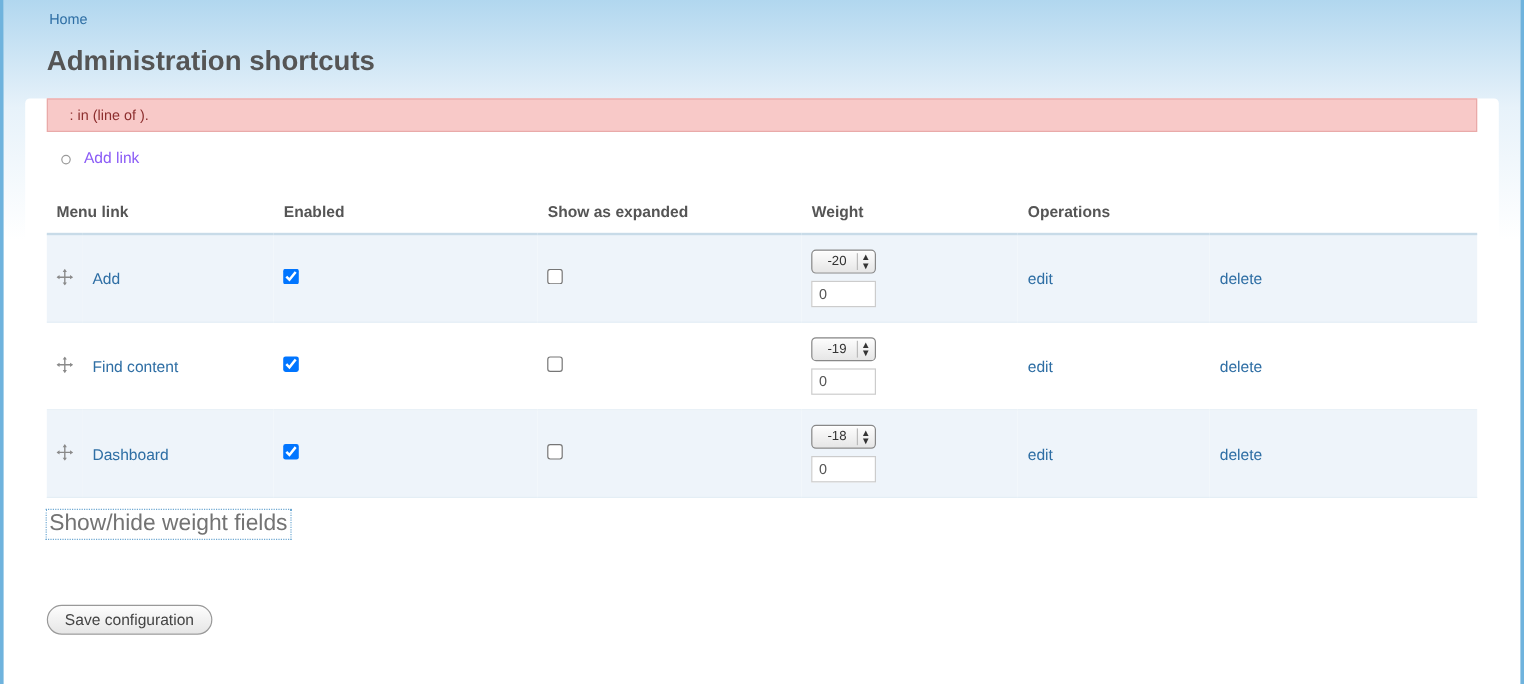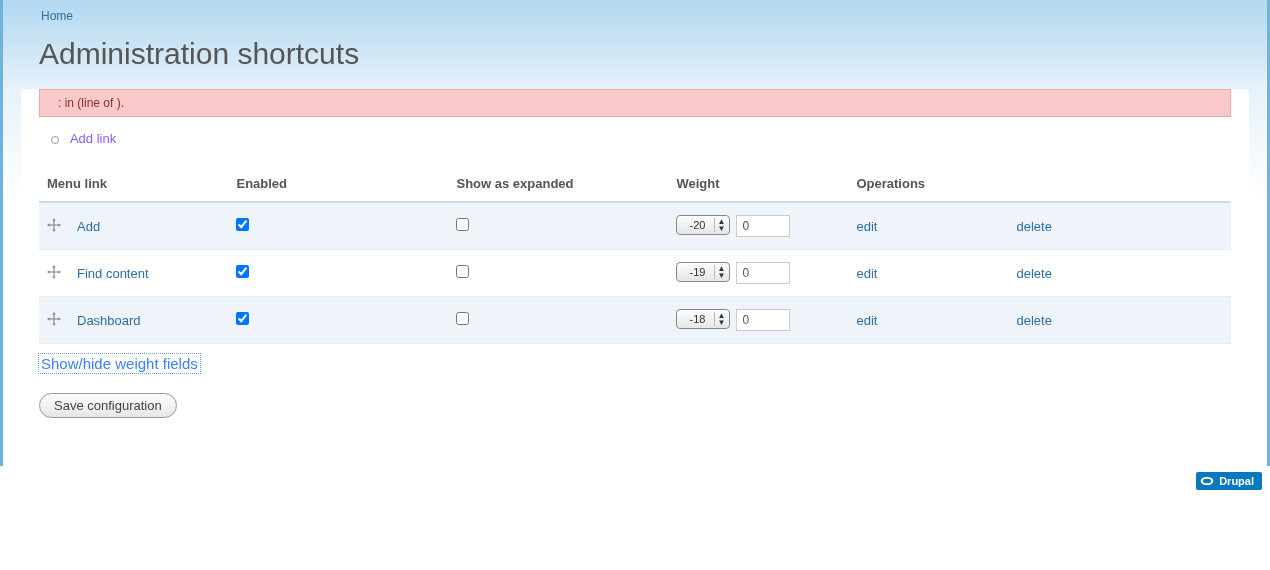--- a/index.html
+++ b/index.html
@@ -25,22 +25,22 @@
       text-decoration: none;
     }
 
     .title-row {
       display: flex;
       align-items: center;
       padding: 6px 18px 10px 36px;
       gap: 18px;
     }
     .page-title {
-      font-size: 30px;
-      font-weight: normal;
+      font-size: 23px;
+      font-weight: bold;
       color: #555;
       margin-right: 20px;
     }
     .tabs { display: flex; align-items: center; gap: 14px; }
     .tab {
       font-size: 13px;
       padding: 4px 14px;
       border-radius: 6px;
       text-decoration: none;
       color: #2e6ea4;
@@ -116,21 +116,21 @@
       width: 30px;
       text-align: center;
     }
     .drag-icon svg { cursor: move; }
 
     .col-enabled { width: 220px; }
     .col-show { width: 220px; }
     .col-weight { width: 180px; }
     .col-ops { width: 210px; }
 
-    .weight-cell { display: flex; flex-direction: row; gap: 6px; }
+    .weight-cell { display: flex; flex-direction: column; gap: 6px; }
     .stepper {
       display: inline-flex;
       align-items: center;
       border: 1px solid #888;
       border-radius: 4px;
       background: linear-gradient(#fdfdfd,#e6e6e6);
       height: 20px;
       padding: 0 4px;
       width: 54px;
       box-shadow: inset 0 1px 0 #fff;
@@ -149,37 +149,38 @@
       height: 22px;
       border: 1px solid #ccc;
       padding: 0 5px;
       font-size: 12px;
       background: #fff;
       color: #555;
     }
 
     .show-hide {
       display: inline-block;
-      margin: 10px 0 20px 0;
-      color: #3b82f6;
-      font-size: 15px;
+      margin: 10px 0 7px 0;
+      color: #737373;
+      font-size: 19px;
       text-decoration: none;
       outline: 1px dotted #6fa9d2;
       padding: 1px 2px;
     }
 
     .save-btn {
       display: inline-block;
       padding: 4px 14px;
       font-size: 13px;
       color: #444;
       background: linear-gradient(#fdfdfd,#e6e6e6);
       border: 1px solid #999;
       border-radius: 999px;
       cursor: pointer;
+      margin-top: 48px;
     }
 
     .footer-badge {
       width: 1262px;
       text-align: right;
       padding-top: 6px;
     }
     .drupal-badge {
       display: inline-flex;
       align-items: center;

